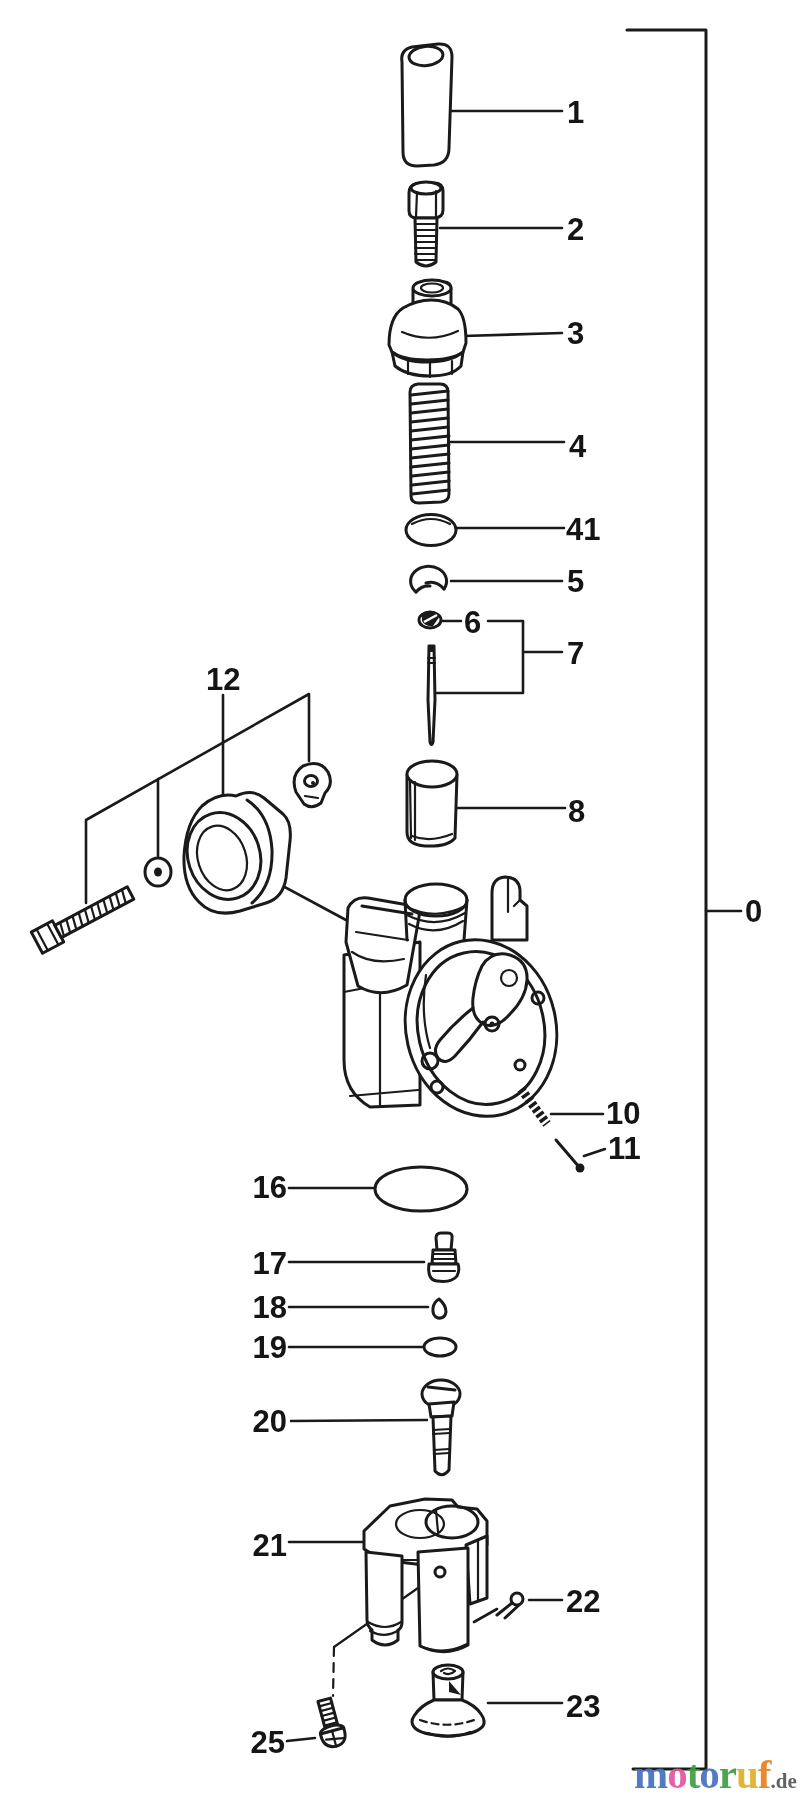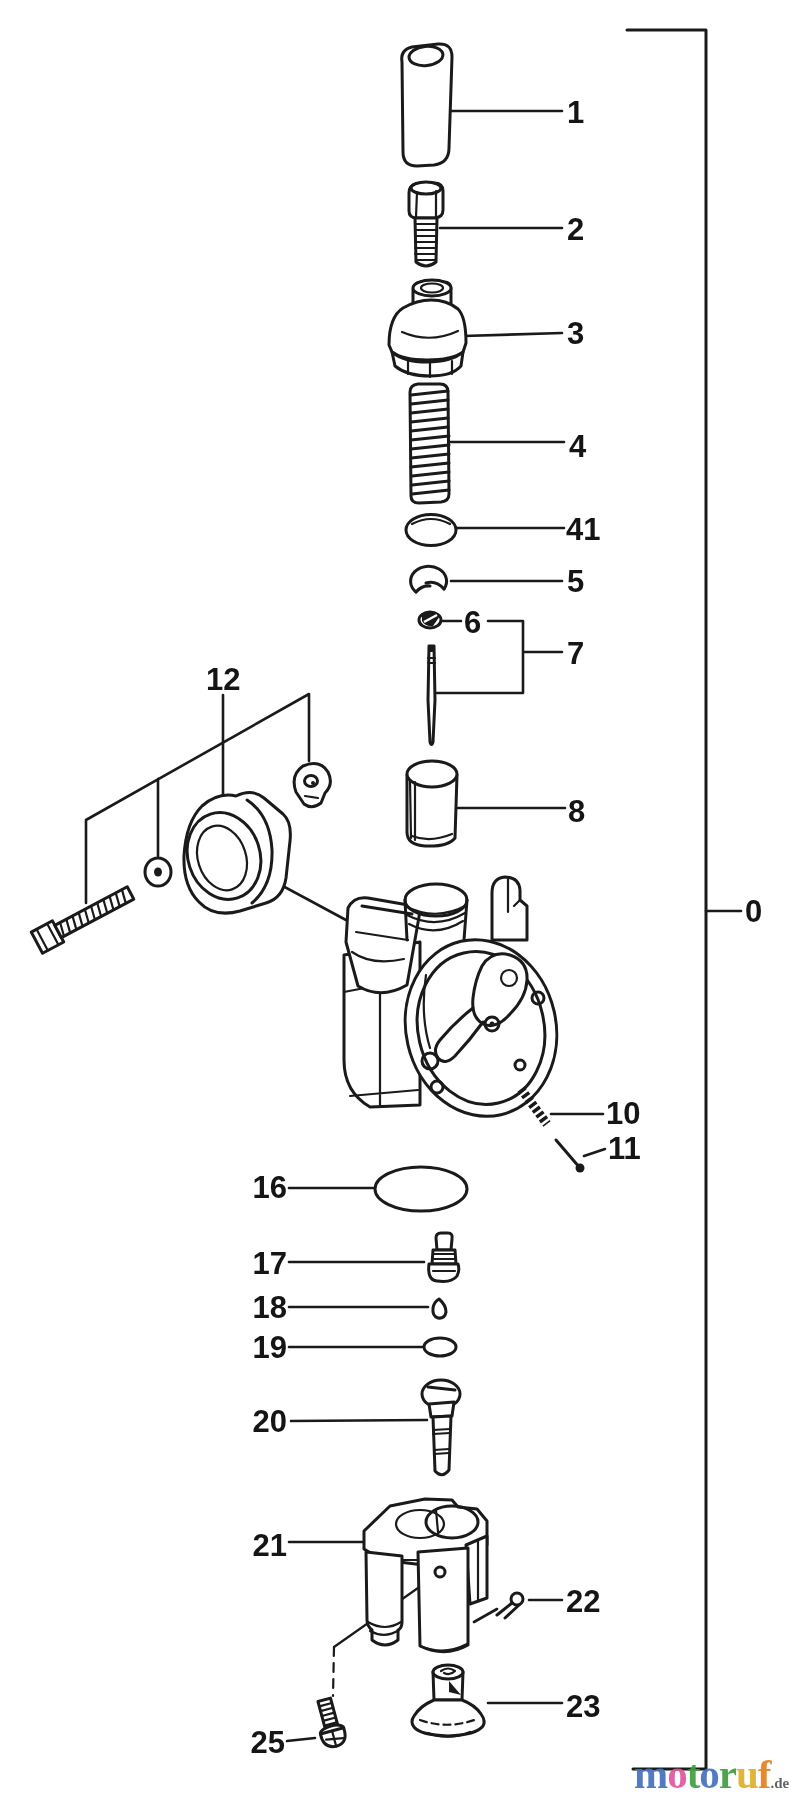--- a/index.html
+++ b/index.html
@@ -10,21 +10,21 @@
   .ln{fill:none;stroke:#1a1a1a;stroke-width:3;stroke-linecap:round;stroke-linejoin:round;}
   .fw{fill:#ffffff;}
   .thin{stroke-width:2.2;}
   .ldr{stroke-width:2.6;}
   .blk{fill:#1a1a1a;stroke:none;}
   .callout{font-family:"Liberation Sans",sans-serif;font-weight:bold;font-size:31px;fill:#151515;}
   .watermark{position:absolute;left:634px;top:1750px;white-space:nowrap;
              font-family:"Liberation Serif",serif;font-weight:bold;font-size:41px;
              letter-spacing:-1px;opacity:0.92;}
   .watermark span{display:inline-block;}
-  .wm-suffix{font-size:15px;color:#555555;letter-spacing:0;}
+  .wm-suffix{font-size:21px;color:#555555;letter-spacing:0;}
 </style>
 </head>
 <body>
 
 <div class="stage">
 <svg width="800" height="1800" viewBox="0 0 800 1800">
   <rect x="0" y="0" width="800" height="1800" fill="#ffffff"></rect>
 
   <g>
     <path class="ln" stroke-width="3.2" d="M627,30 L706,30 L706,1769 L633,1769"></path>

